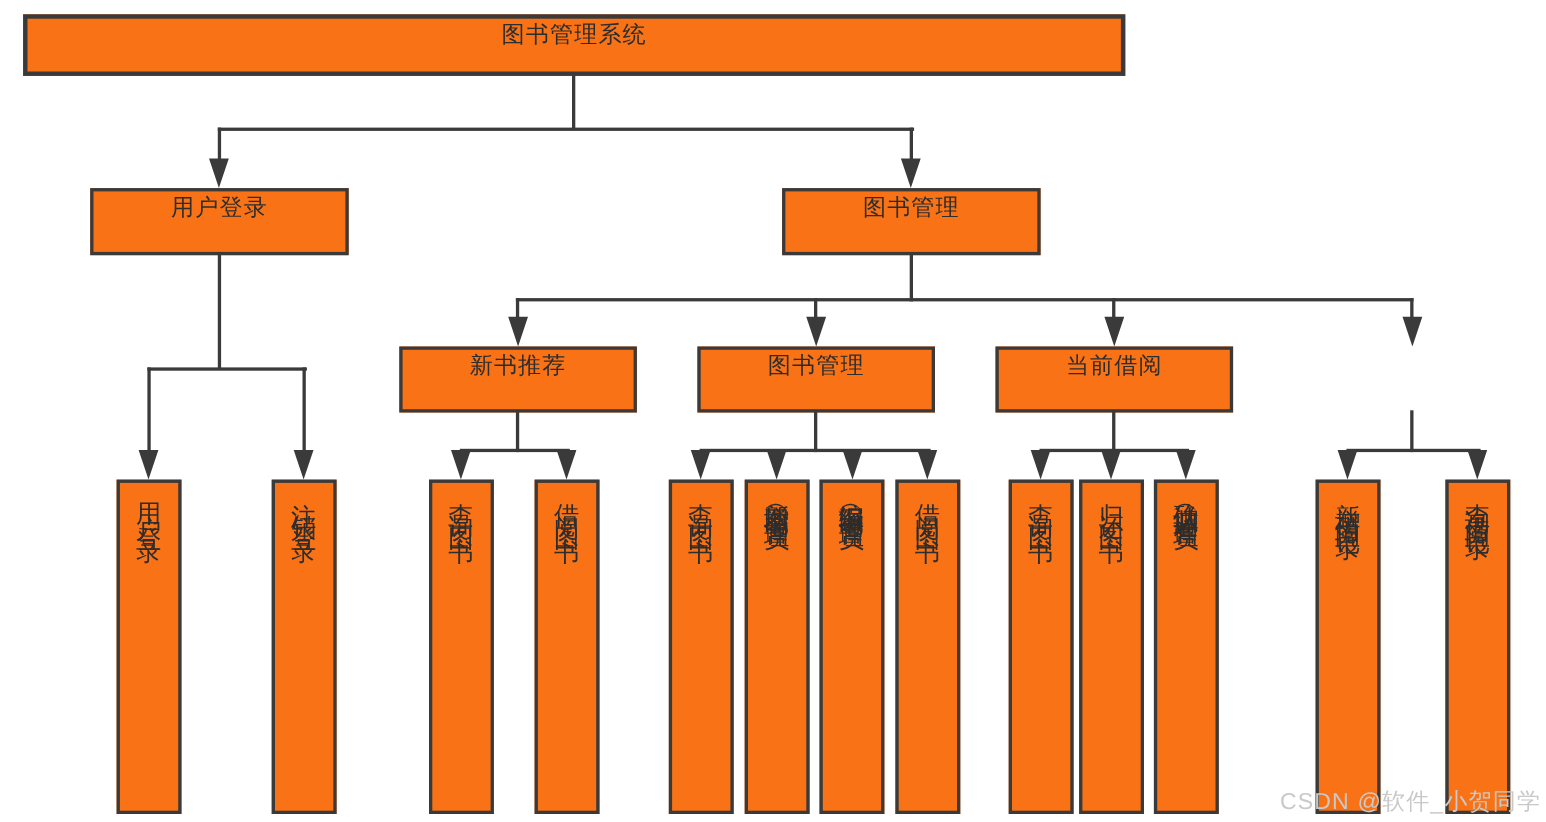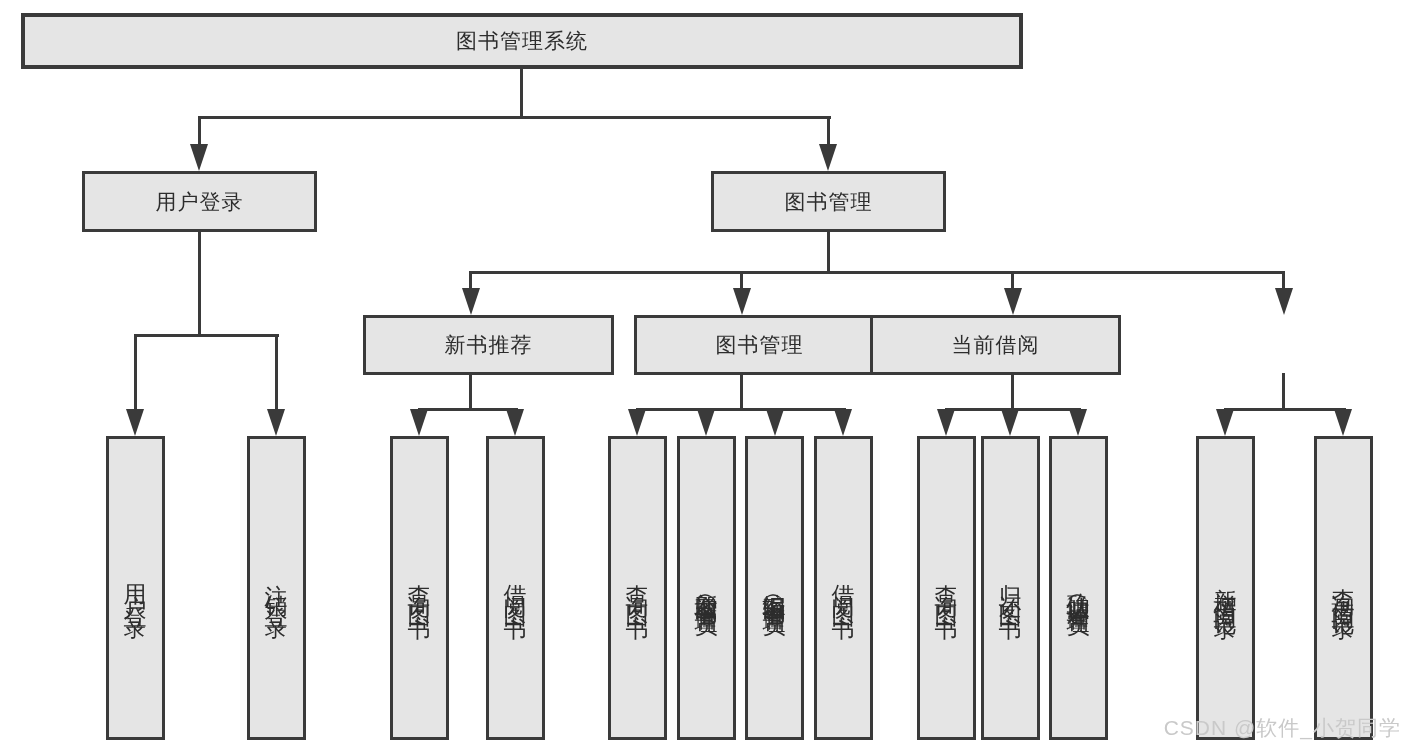--- a/index.html
+++ b/index.html
@@ -1,22 +1,22 @@
 <!DOCTYPE html>
 <html><head>
 <meta charset="utf-8">
 <style>
   html,body { margin:0; padding:0; background:#ffffff; }
   body { font-family:"Liberation Sans","DejaVu Sans",sans-serif; }
   .canvas { position:relative; width:1405px; height:747px; background:#ffffff; overflow:hidden; color:#2d2d2d; }
-  .box { position:absolute; background:#e5e5e5; border:3px solid #3a3a3a; box-sizing:border-box;
-         display:flex; align-items:center; justify-content:center; text-align:center; }
+  .box { position:absolute; background:#f97316; border:3px solid #3a3a3a; box-sizing:border-box;
+         display:flex; align-items:flex-start; justify-content:center; text-align:center; }
   .root { left:21px; top:13px; width:1002px; height:56px; font-size:21px; border-width:4px; letter-spacing:1px; }
   .l2   { top:171px; width:235px; height:61px; font-size:21px; letter-spacing:1px; }
-  .l3   { top:315px; width:251px; height:60px; font-size:21px; letter-spacing:1px; }
+  .l3   { top:315px; width:216px; height:60px; font-size:21px; letter-spacing:1px; }
   .leaf { top:436px; width:59px; height:304px; font-size:23px; }
   .v-label { writing-mode:vertical-rl; line-height:1.05; }
   .hline,.vline { position:absolute; background:#3a3a3a; }
   .hline { height:3px; }
   .vline { width:3px; }
   .arrow { position:absolute; width:0; height:0;
            border-left:9px solid transparent; border-right:9px solid transparent;
            border-top:27px solid #3a3a3a; }
   .watermark { position:absolute; right:4px; bottom:5px; font-size:21px; color:#c9c9c9;
                letter-spacing:1px; white-space:nowrap; }
@@ -36,21 +36,21 @@
   <div class="box l2" style="left:711px">
     <span>图书管理</span>
   </div>
 
   <div class="box l3" style="left:363px">
     <span>新书推荐</span>
   </div>
   <div class="box l3" style="left:634px">
     <span>图书管理</span>
   </div>
-  <div class="box l3" style="left:870px">
+  <div class="box l3" style="left:905px">
     <span>当前借阅</span>
   </div>
 
   <div class="box leaf" style="left:106px">
     <span class="v-label" style="letter-spacing: 11px;">用户登录</span>
     </div>
   <div class="box leaf" style="left:247px">
     <span class="v-label" style="letter-spacing: 11px;">注销登录</span>
     </div>
   <div class="box leaf" style="left:390px">

